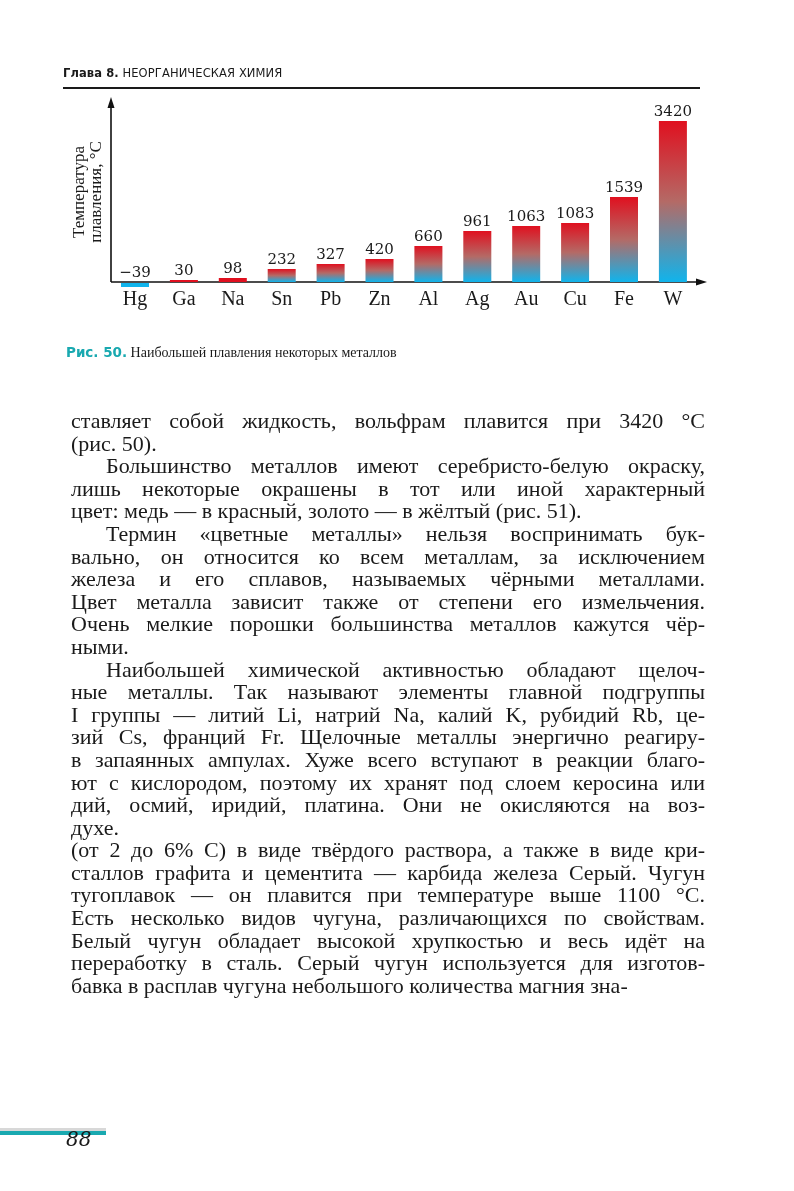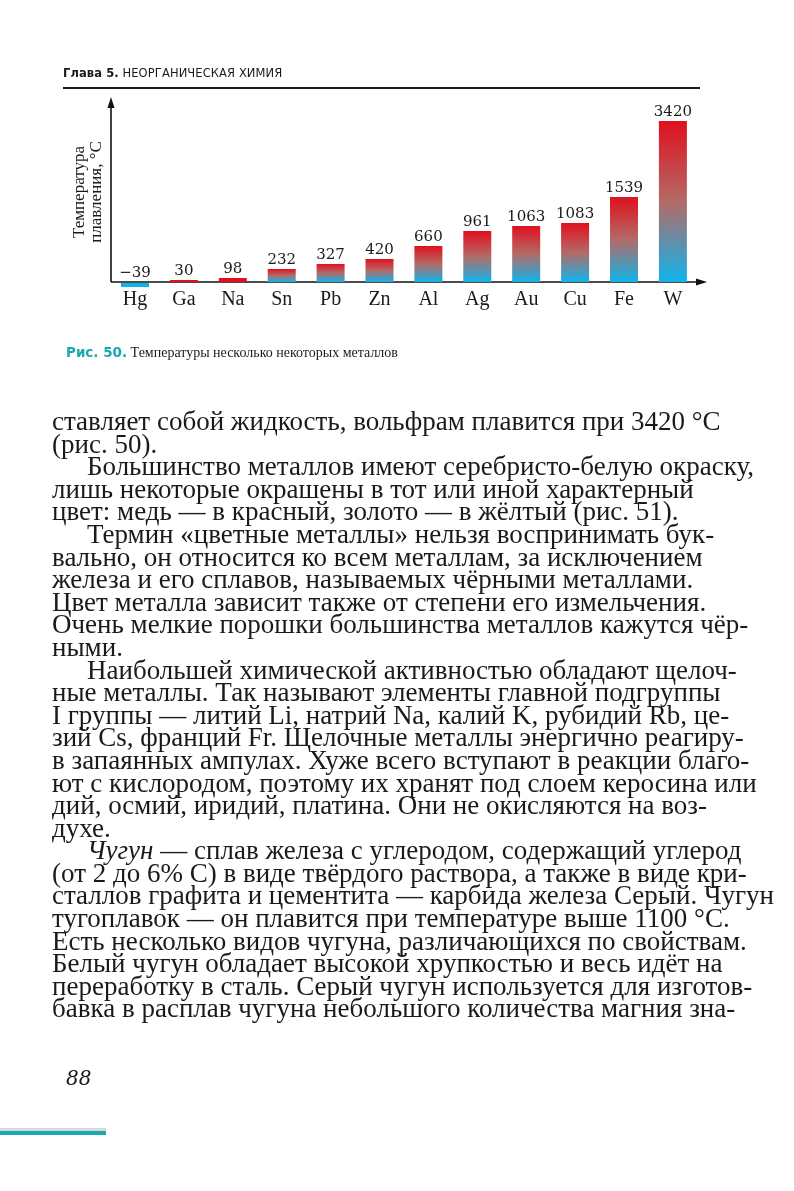--- a/index.html
+++ b/index.html
@@ -3,32 +3,32 @@
 <meta charset="utf-8">
 <style>
   html, body { margin: 0; padding: 0; background: #ffffff; }
   body { width: 794px; height: 1191px; position: relative; overflow: hidden; font-family: "DejaVu Serif", serif; color: #1a1a1a; }
   .header { position: absolute; left: 63px; top: 66px; width: 637px; font-family: "DejaVu Sans", sans-serif; font-size: 11.5px; letter-spacing: 0.1px; }
   .header b { font-weight: bold; }
   .header-rule { position: absolute; left: 63px; top: 87px; width: 637px; height: 1.5px; background: #1a1a1a; }
   #chart { position: absolute; left: 0; top: 95px; }
   .caption { position: absolute; left: 66px; top: 344px; font-size: 14px; font-family: "Liberation Serif", serif; }
   .caption .num { color: #19a9b0; font-weight: bold; font-family: "DejaVu Sans", sans-serif; font-size: 13.5px; }
-  .body-text { position: absolute; left: 52px; top: 410px; width: 634px; font-family: "Liberation Serif", serif; font-size: 27px; line-height: 22.6px; text-align: justify; }
+  .body-text { position: absolute; left: 71px; top: 410px; width: 634px; font-family: "Liberation Serif", serif; font-size: 22px; line-height: 22.6px; text-align: justify; }
   .body-text .line { display: block; text-align: justify; text-align-last: justify; white-space: nowrap; }
   .body-text .last { text-align-last: left; }
   .footer-bar { position: absolute; left: 0; top: 1131px; width: 106px; height: 4px; background: #19a9b0; }
   .footer-grey { position: absolute; left: 0; top: 1128px; width: 106px; height: 3px; background: #d8d8d8; }
-  .page-num { position: absolute; left: 66px; top: 1066px; font-family: "DejaVu Serif", serif; font-style: italic; font-size: 20px; }
+  .page-num { position: absolute; left: 66px; top: 1127px; font-family: "DejaVu Serif", serif; font-style: italic; font-size: 20px; }
 </style>
 </head>
 <body>
 
 <div class="header">
-  <b>Глава 5.</b>
+  <b>Глава 8.</b>
   <span>НЕОРГАНИЧЕСКАЯ ХИМИЯ</span>
 </div>
 <div class="header-rule"></div>
 
 <svg id="chart" width="794" height="225" viewBox="0 95 794 225" xmlns="http://www.w3.org/2000/svg">
   <defs>
     <linearGradient id="barGrad" x1="0" y1="0" x2="0" y2="1">
       <stop offset="0" stop-color="#e0101f"></stop>
       <stop offset="0.5" stop-color="#b46a66"></stop>
       <stop offset="1" stop-color="#10b4ec"></stop>
@@ -76,21 +76,21 @@
       <rect x="610" width="28" y="197" height="85" fill="url(#barGrad)"></rect>
       <text x="624" y="192" text-anchor="middle" font-family="DejaVu Serif, serif" font-size="15" fill="#1a1a1a">1539</text>
       <text x="624" y="305" text-anchor="middle" font-family="Liberation Serif, serif" font-size="20" fill="#1a1a1a">Fe</text>
       <rect x="658.9" width="28" y="121" height="161" fill="url(#barGrad)"></rect>
       <text x="672.9" y="116" text-anchor="middle" font-family="DejaVu Serif, serif" font-size="15" fill="#1a1a1a">3420</text>
       <text x="672.9" y="305" text-anchor="middle" font-family="Liberation Serif, serif" font-size="20" fill="#1a1a1a">W</text>
     </g>
 </svg>
 
 <div class="caption">
-  <span class="num">Рис. 50.</span><span> Температуры несколько некоторых металлов</span>
+  <span class="num">Рис. 50.</span><span> Наибольшей плавления некоторых металлов</span>
 </div>
 
 <div class="body-text" id="body-text">
     <div>
       <span class="line">ставляет собой жидкость, вольфрам плавится при 3420 °C</span>
       <span class="line last">(рис. 50).</span>
     </div>
     <div>
       <span class="line" style="padding-left: 35px;">Большинство металлов имеют серебристо-белую окраску,</span>
       <span class="line">лишь некоторые окрашены в тот или иной характерный</span>
@@ -108,21 +108,20 @@
       <span class="line" style="padding-left: 35px;">Наибольшей химической активностью обладают щелоч-</span>
       <span class="line">ные металлы. Так называют элементы главной подгруппы</span>
       <span class="line">I группы — литий Li, натрий Na, калий K, рубидий Rb, це-</span>
       <span class="line">зий Cs, франций Fr. Щелочные металлы энергично реагиру-</span>
       <span class="line">в запаянных ампулах. Хуже всего вступают в реакции благо-</span>
       <span class="line">ют с кислородом, поэтому их хранят под слоем керосина или</span>
       <span class="line">дий, осмий, иридий, платина. Они не окисляются на воз-</span>
       <span class="line last">духе.</span>
     </div>
     <div>
-      <span class="line" style="padding-left: 35px;"><i>Чугун</i><span> — сплав железа с углеродом, содержащий углерод</span></span>
       <span class="line">(от 2 до 6% C) в виде твёрдого раствора, а также в виде кри-</span>
       <span class="line">сталлов графита и цементита — карбида железа Серый. Чугун</span>
       <span class="line">тугоплавок — он плавится при температуре выше 1100 °C.</span>
       <span class="line">Есть несколько видов чугуна, различающихся по свойствам.</span>
       <span class="line">Белый чугун обладает высокой хрупкостью и весь идёт на</span>
       <span class="line">переработку в сталь. Серый чугун используется для изготов-</span>
       <span class="line last">бавка в расплав чугуна небольшого количества магния зна-</span>
     </div>
   </div>
 

